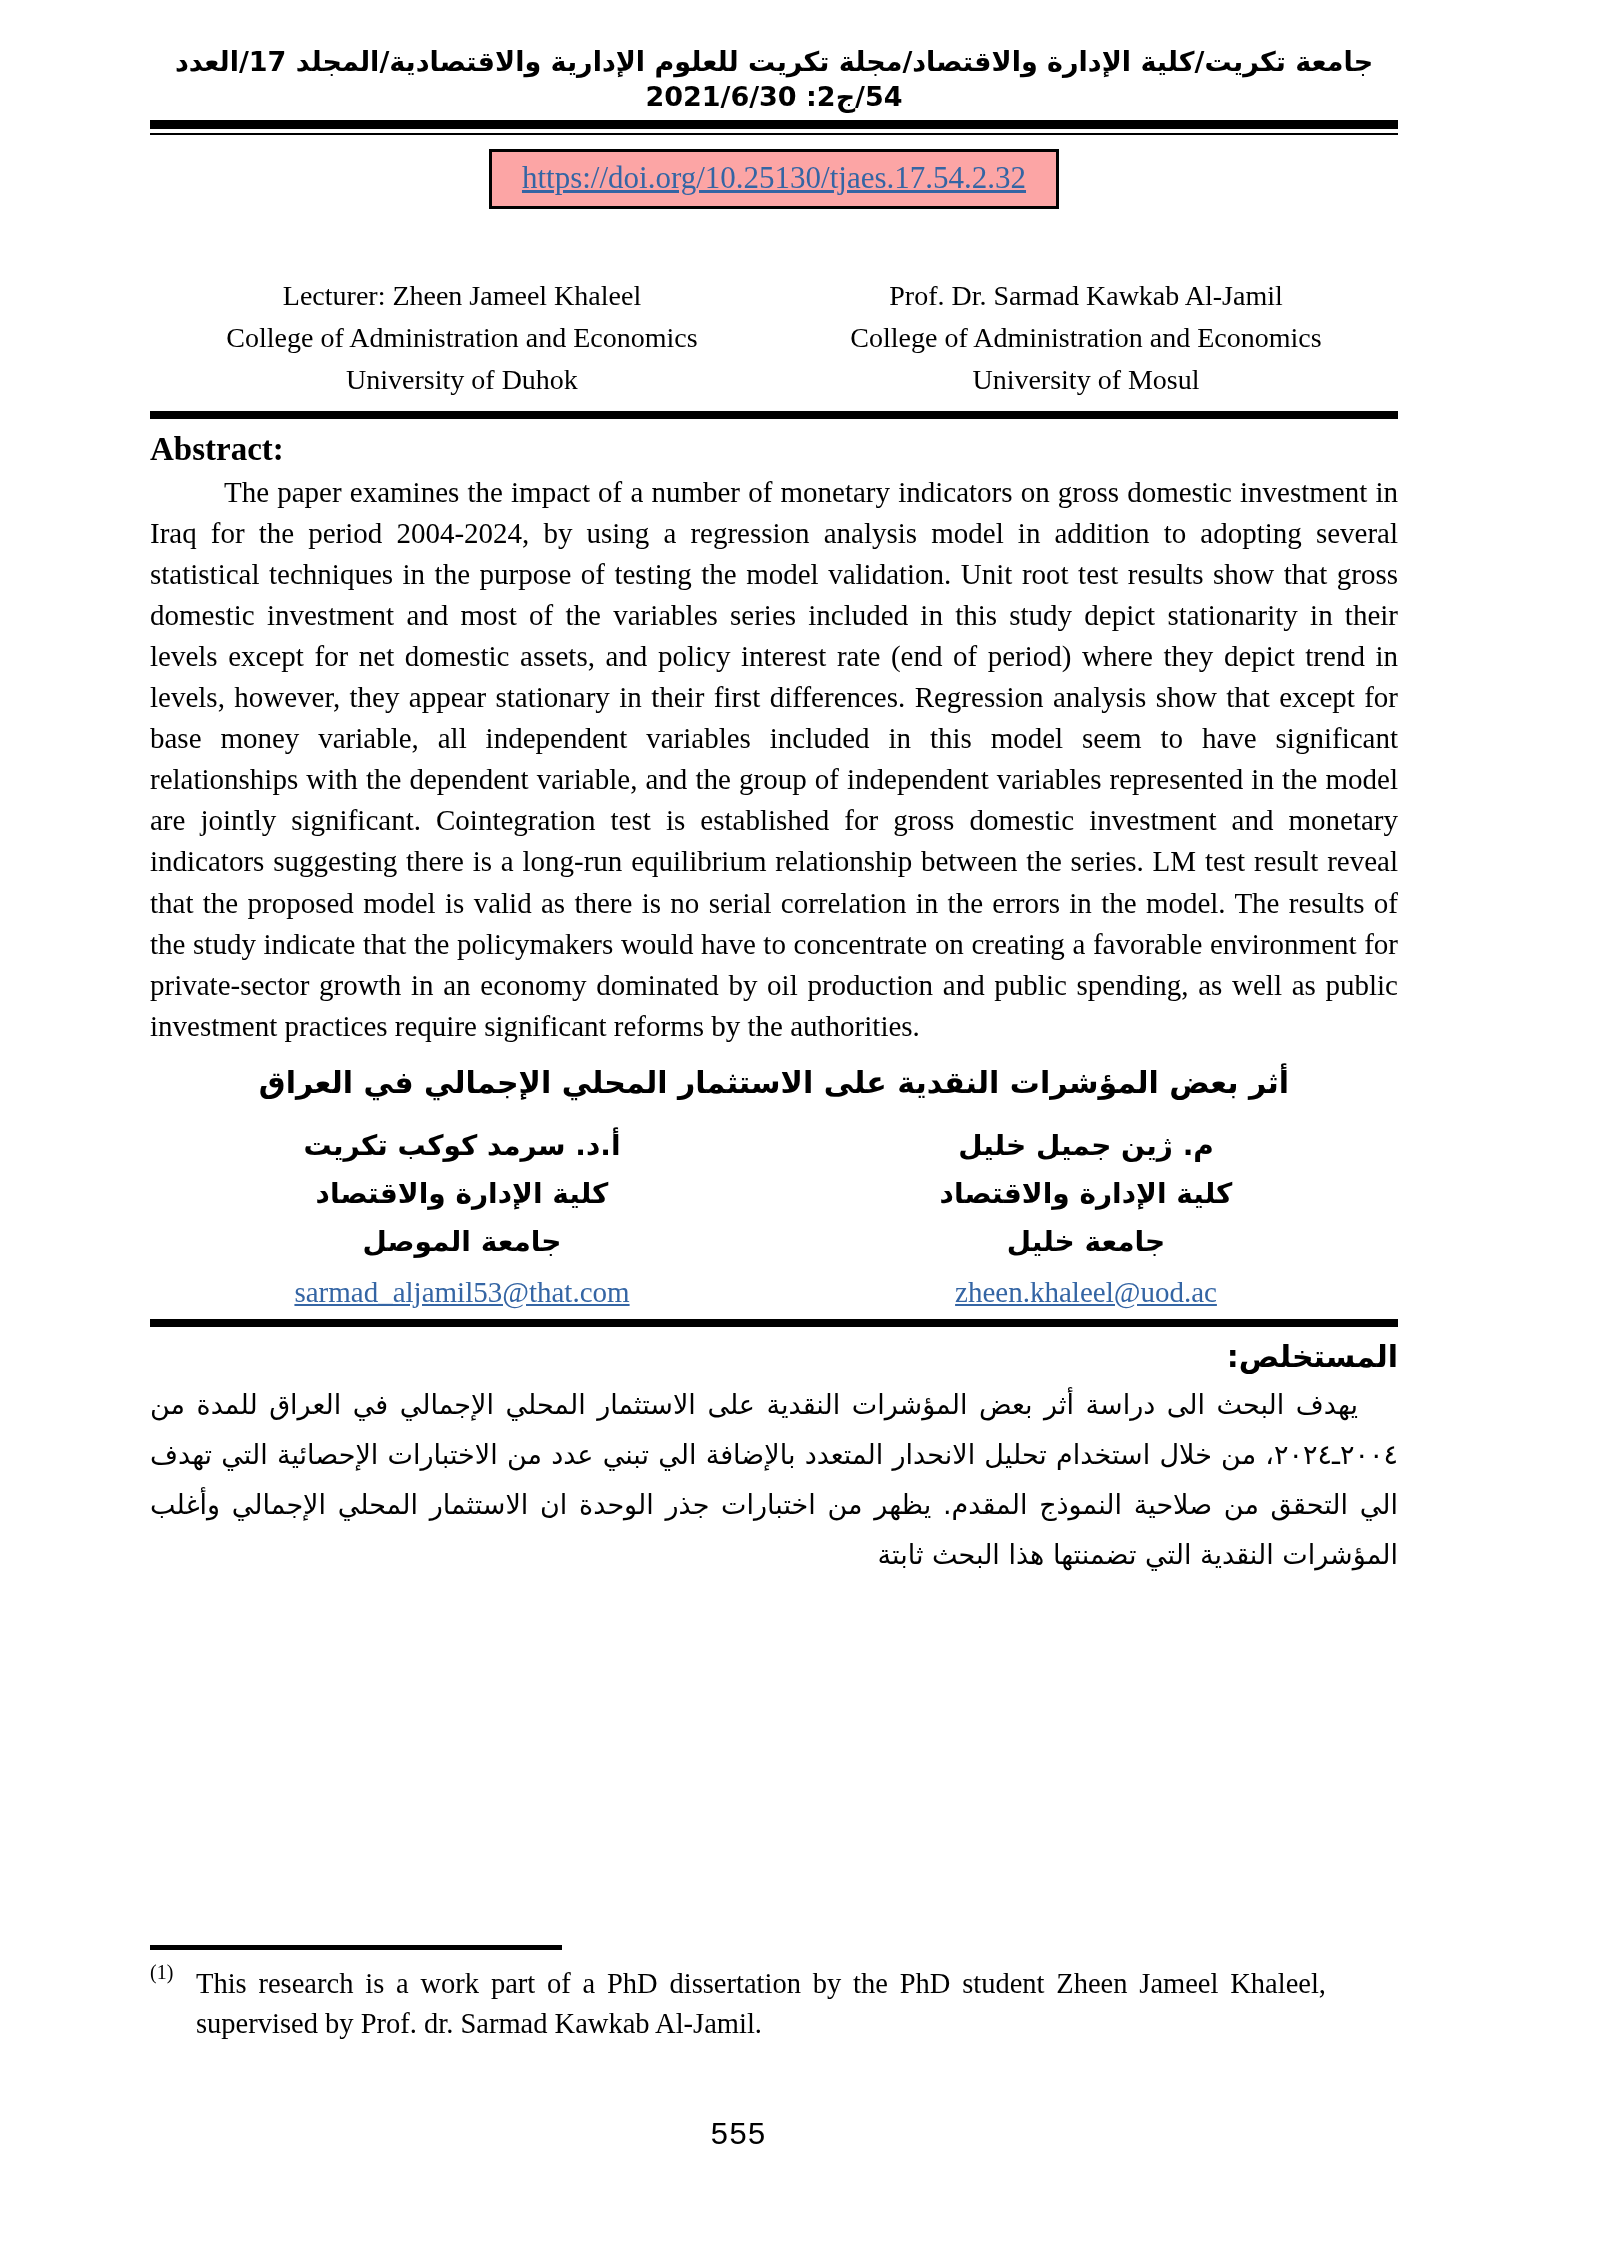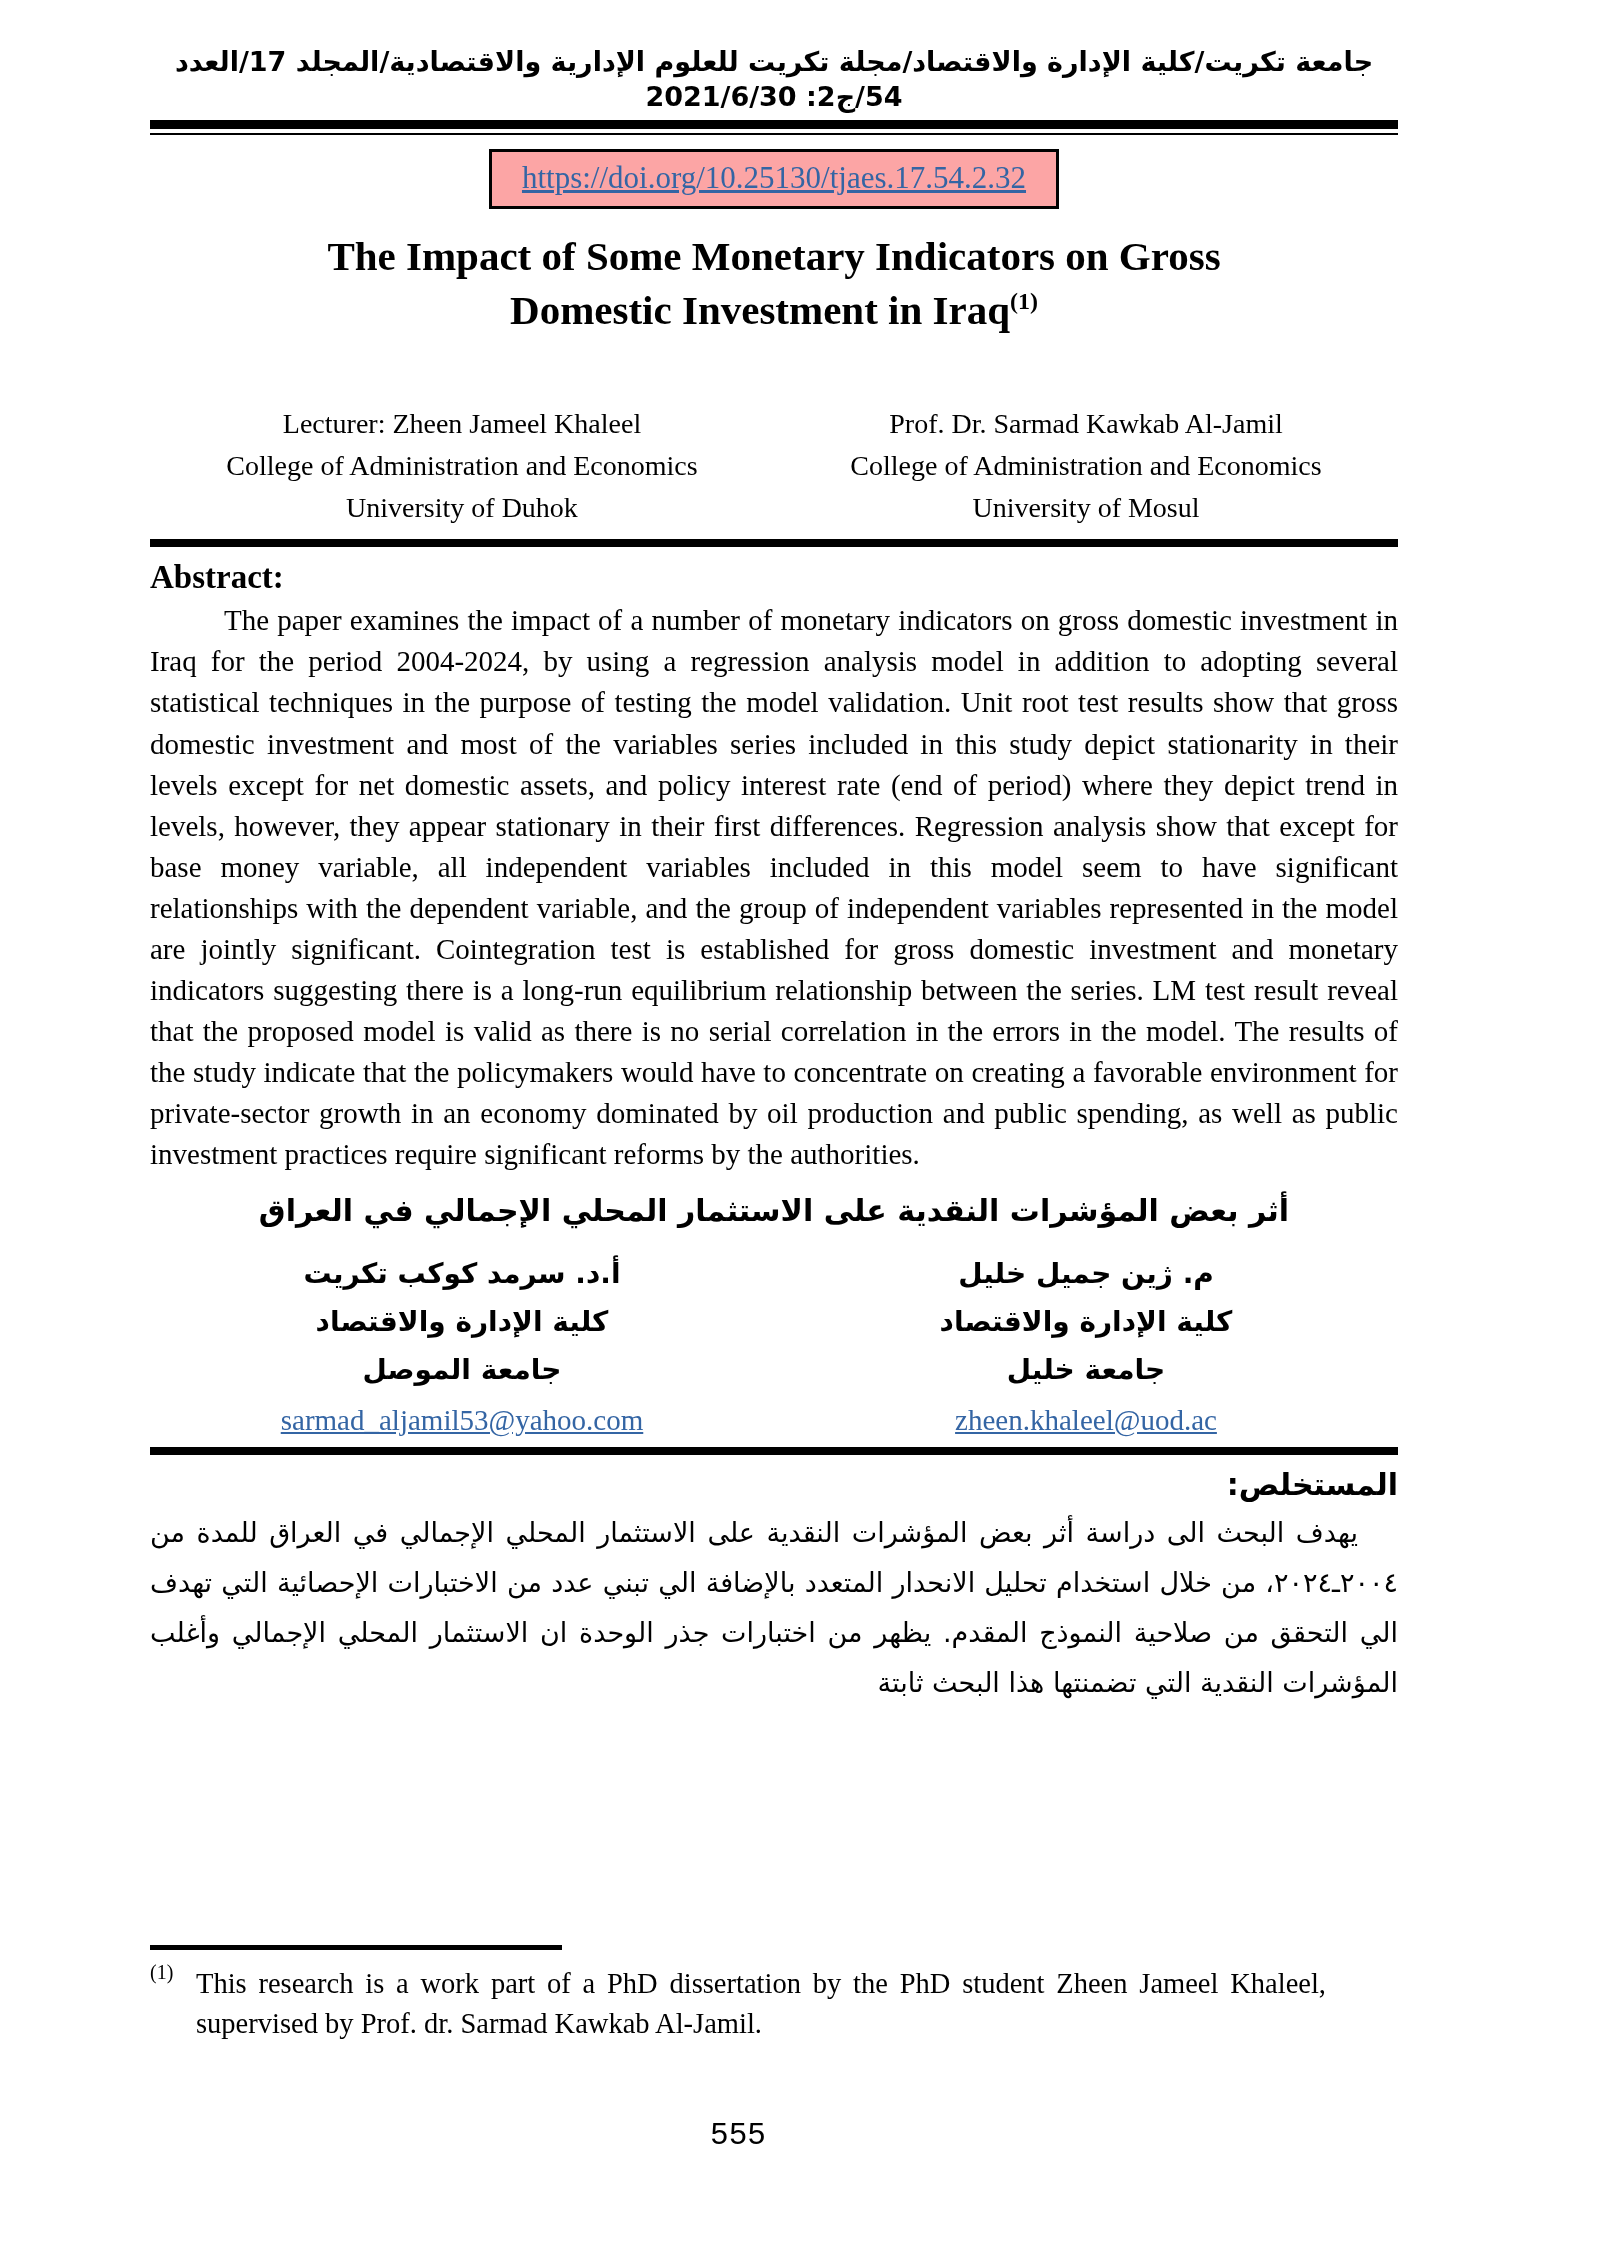--- a/index.html
+++ b/index.html
@@ -180,24 +180,20 @@
   <div class="header-ar">جامعة تكريت/كلية الإدارة والاقتصاد/مجلة تكريت للعلوم الإدارية والاقتصادية/المجلد 17/العدد 54/ج2: 2021/6/30</div>
   <div class="header-rule-thick"></div>
   <div class="header-rule-thin"></div>
 
   <div class="doi-wrap">
     <div class="doi-box">
       <a href="#">https://doi.org/10.25130/tjaes.17.54.2.32</a>
     </div>
   </div>
 
-  <div class="title">
-    <span>The Impact of Some Monetary Indicators on Gross</span><br>
-    <span>Domestic Investment in Iraq</span><sup>(1)</sup>
-  </div>
 
   <div class="authors-en">
     <div class="col">
       <span>Lecturer: Zheen Jameel Khaleel</span><br>
       <span>College of Administration and Economics</span><br>
       <span>University of Duhok</span>
     </div>
     <div class="col">
       <span>Prof. Dr. Sarmad Kawkab Al-Jamil</span><br>
       <span>College of Administration and Economics</span><br>
@@ -223,21 +219,21 @@
       <span>كلية الإدارة والاقتصاد</span><br>
       <span>جامعة الموصل</span>
     </div>
   </div>
 
   <div class="emails-row">
     <div class="col">
       <a href="#">zheen.khaleel@uod.ac</a>
     </div>
     <div class="col">
-      <a href="#">sarmad_aljamil53@yahoo.com</a>
+      <a href="#">sarmad_aljamil53@that.com</a>
     </div>
   </div>
 
   <div class="rule-thick"></div>
 
   <div class="abstract-ar-heading" dir="rtl">المستخلص:</div>
   <div class="abstract-ar-body" dir="rtl">يهدف البحث الى دراسة أثر بعض المؤشرات النقدية على الاستثمار المحلي الإجمالي في العراق للمدة من ٢٠٠٤ـ٢٠٢٤، من خلال استخدام تحليل الانحدار المتعدد بالإضافة الي تبني عدد من الاختبارات الإحصائية التي تهدف الي التحقق من صلاحية النموذج المقدم. يظهر من اختبارات جذر الوحدة ان الاستثمار المحلي الإجمالي وأغلب المؤشرات النقدية التي تضمنتها هذا البحث ثابتة</div>
 
   <div class="footnote-area">
     <div class="footnote-sep"></div>

